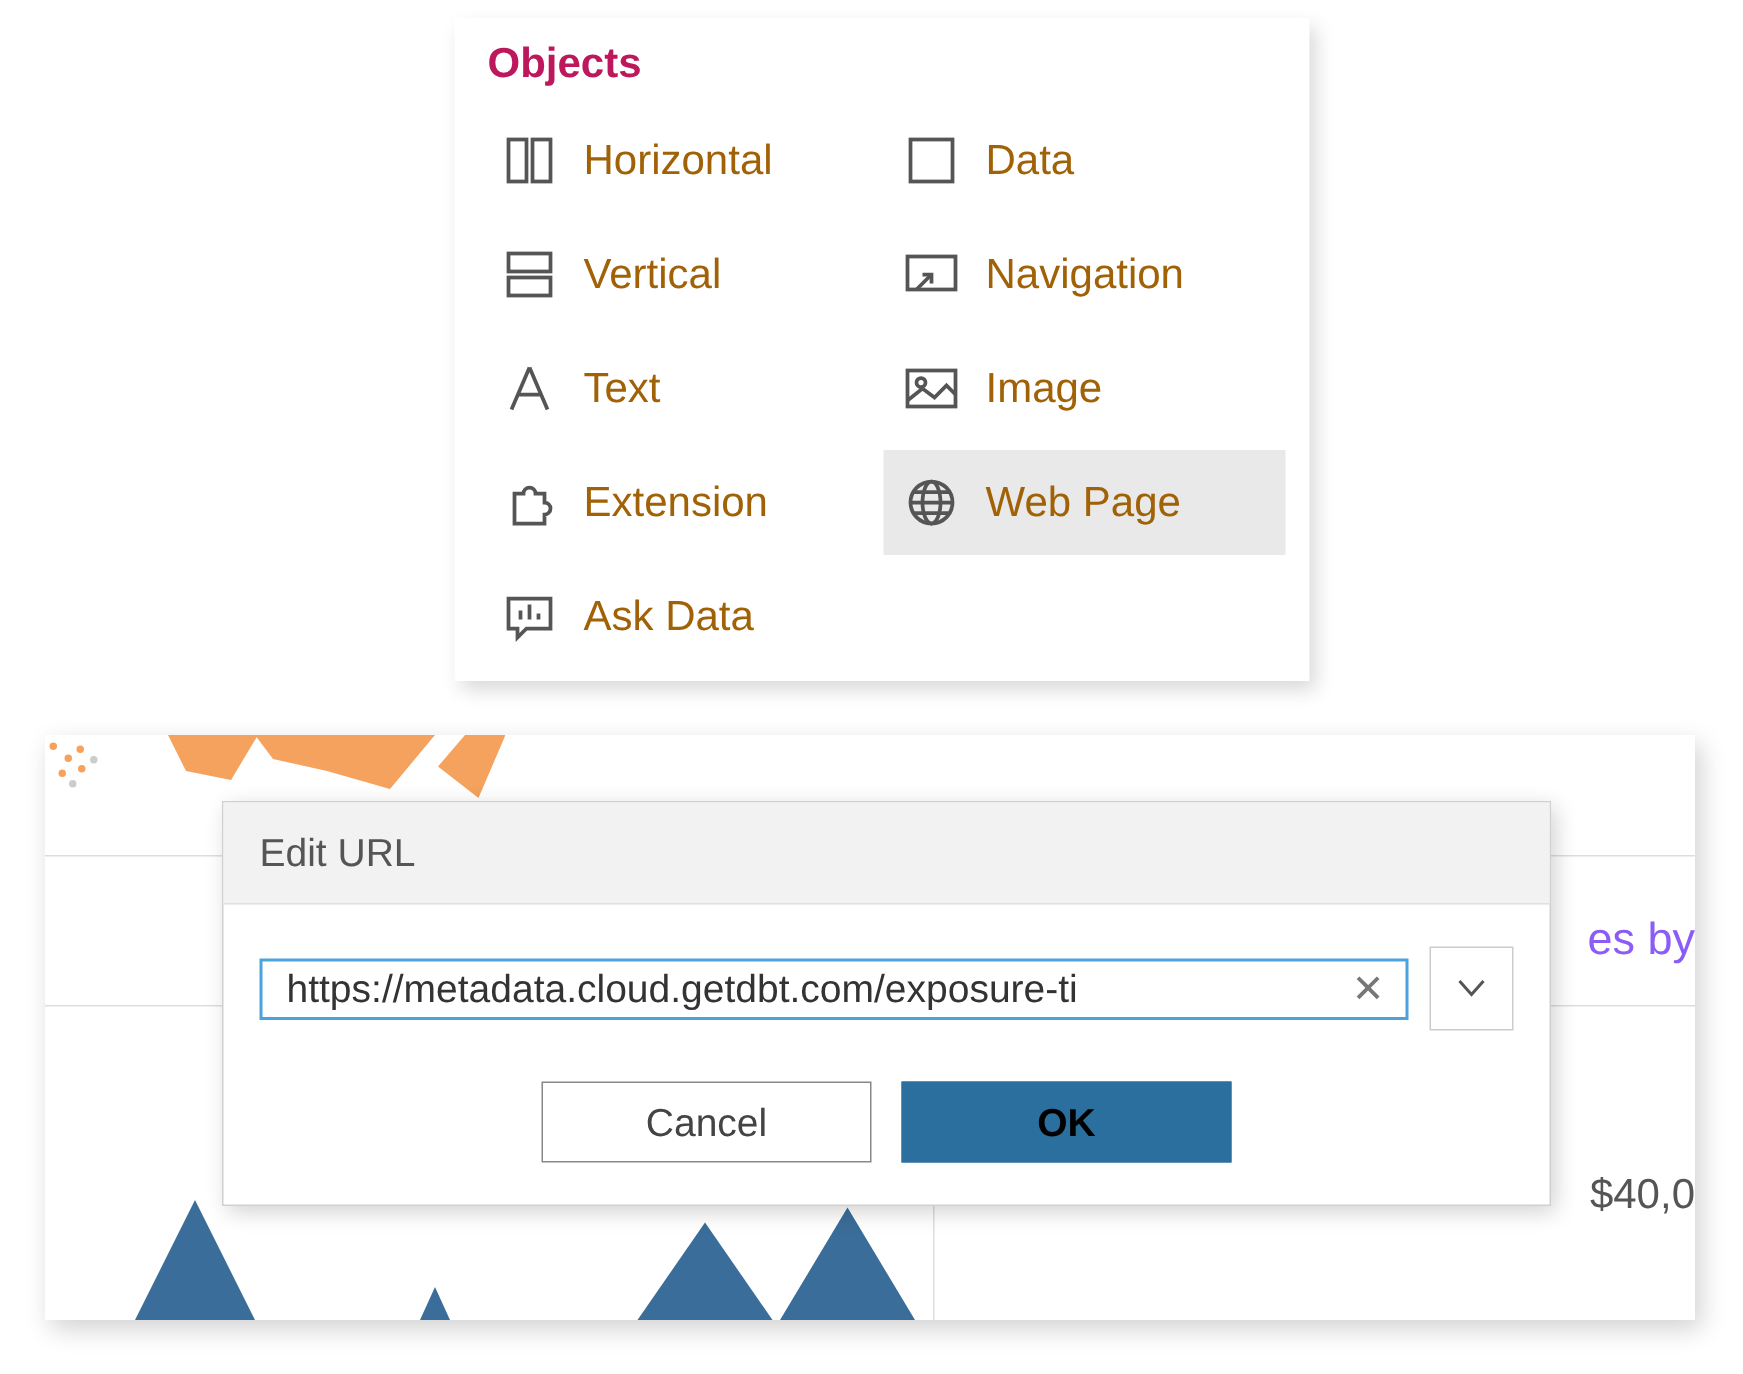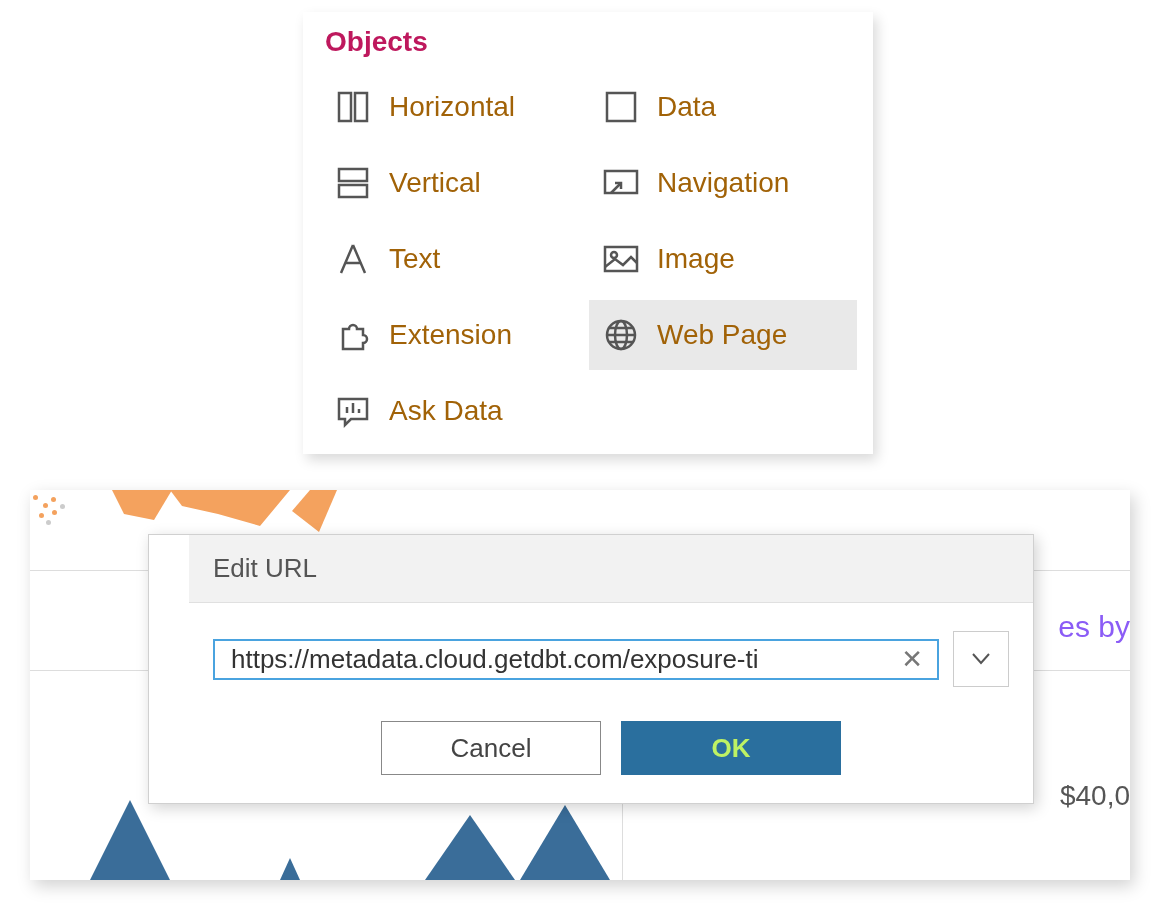--- a/index.html
+++ b/index.html
@@ -129,21 +129,20 @@
 
   
   .dialog {
     position: absolute;
     left: 148px;
     top: 534px;
     width: 886px;
     background: #fff;
     border: 1px solid #d0d0d0;
     box-shadow: 3px 4px 14px rgba(0,0,0,0.18);
-    padding-left: 40px;
   }
   .dialog-header {
     background: #f2f2f2;
     padding: 18px 24px;
     font-size: 26px;
     color: #555;
     border-bottom: 1px solid #e0e0e0;
   }
   .dialog-body {
     padding: 28px 24px 10px 24px;
@@ -199,21 +198,21 @@
     min-width: 220px;
     font-size: 26px;
     border: 1px solid #888;
     background: #fff;
     color: #444;
     cursor: pointer;
   }
   .btn.primary {
     background: #2a6f9e;
     border-color: #2a6f9e;
-    color: #bef264;
+    color: #000000;
     font-weight: 600;
   }
 </style>
 </head>
 <body>
 
 <div class="dashboard-bg">
   <div class="map-blob blob1"></div>
   <div class="map-blob blob2"></div>
   <div class="map-blob blob3"></div>

